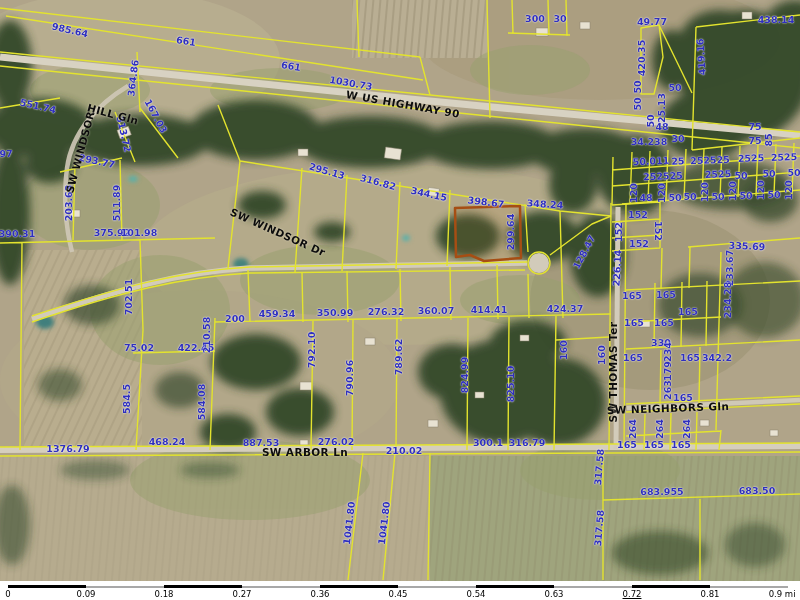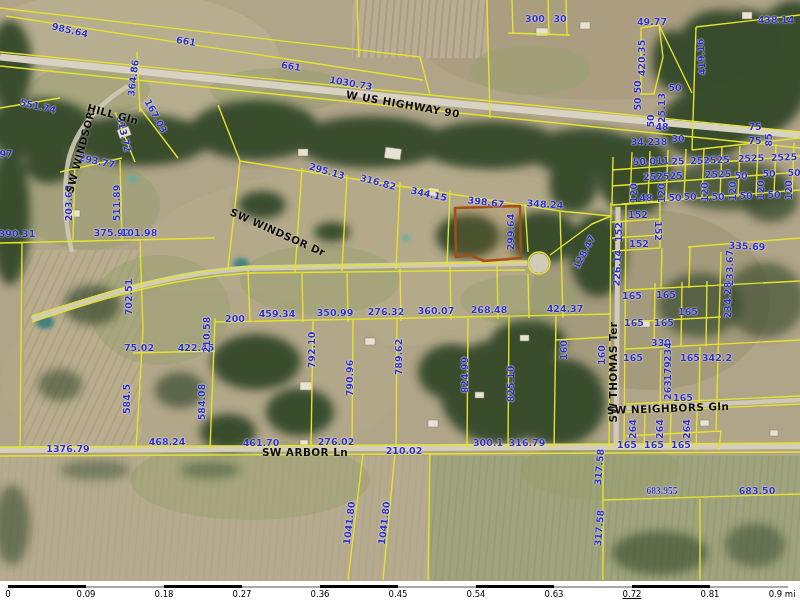--- a/index.html
+++ b/index.html
@@ -242,21 +242,21 @@
       <span class="dim" style="left: 378px; top: 182px; transform: translate(-50%, -50%) rotate(15deg);">316.82</span>
       <span class="dim" style="left: 429px; top: 194px; transform: translate(-50%, -50%) rotate(12deg);">344.15</span>
       <span class="dim" style="left: 486px; top: 202px; transform: translate(-50%, -50%) rotate(7deg);">398.67</span>
       <span class="dim" style="left: 545px; top: 204px; transform: translate(-50%, -50%) rotate(4deg);">348.24</span>
       <span class="dim" style="left: 510px; top: 232px; transform: translate(-50%, -50%) rotate(-90deg);">299.64</span>
       <span class="dim" style="left: 235px; top: 318px; transform: translate(-50%, -50%) rotate(0deg);">200</span>
       <span class="dim" style="left: 277px; top: 313px; transform: translate(-50%, -50%) rotate(0deg);">459.34</span>
       <span class="dim" style="left: 335px; top: 312px; transform: translate(-50%, -50%) rotate(0deg);">350.99</span>
       <span class="dim" style="left: 386px; top: 311px; transform: translate(-50%, -50%) rotate(0deg);">276.32</span>
       <span class="dim" style="left: 436px; top: 310px; transform: translate(-50%, -50%) rotate(0deg);">360.07</span>
-      <span class="dim" style="left: 489px; top: 309px; transform: translate(-50%, -50%) rotate(0deg);">268.48</span>
+      <span class="dim" style="left: 489px; top: 309px; transform: translate(-50%, -50%) rotate(0deg);">414.41</span>
       <span class="dim" style="left: 565px; top: 308px; transform: translate(-50%, -50%) rotate(0deg);">424.37</span>
       <span class="dim" style="left: 128px; top: 297px; transform: translate(-50%, -50%) rotate(-90deg);">702.51</span>
       <span class="dim" style="left: 139px; top: 347px; transform: translate(-50%, -50%) rotate(0deg);">75.02</span>
       <span class="dim" style="left: 196px; top: 347px; transform: translate(-50%, -50%) rotate(0deg);">422.45</span>
       <span class="dim" style="left: 206px; top: 335px; transform: translate(-50%, -50%) rotate(-90deg);">210.58</span>
       <span class="dim" style="left: 126px; top: 399px; transform: translate(-50%, -50%) rotate(-90deg);">584.5</span>
       <span class="dim" style="left: 201px; top: 402px; transform: translate(-50%, -50%) rotate(-90deg);">584.08</span>
       <span class="dim" style="left: 311px; top: 350px; transform: translate(-50%, -50%) rotate(-90deg);">792.10</span>
       <span class="dim" style="left: 349px; top: 378px; transform: translate(-50%, -50%) rotate(-90deg);">790.96</span>
       <span class="dim" style="left: 398px; top: 357px; transform: translate(-50%, -50%) rotate(-90deg);">789.62</span>
@@ -281,28 +281,28 @@
       <span class="dim" style="left: 667px; top: 390px; transform: translate(-50%, -50%) rotate(-90deg);">263</span>
       <span class="dim" style="left: 683px; top: 397px; transform: translate(-50%, -50%) rotate(0deg);">165</span>
       <span class="dim" style="left: 632px; top: 429px; transform: translate(-50%, -50%) rotate(-90deg);">264</span>
       <span class="dim" style="left: 659px; top: 429px; transform: translate(-50%, -50%) rotate(-90deg);">264</span>
       <span class="dim" style="left: 686px; top: 429px; transform: translate(-50%, -50%) rotate(-90deg);">264</span>
       <span class="dim" style="left: 627px; top: 444px; transform: translate(-50%, -50%) rotate(0deg);">165</span>
       <span class="dim" style="left: 654px; top: 444px; transform: translate(-50%, -50%) rotate(0deg);">165</span>
       <span class="dim" style="left: 681px; top: 444px; transform: translate(-50%, -50%) rotate(0deg);">165</span>
       <span class="dim" style="left: 68px; top: 448px; transform: translate(-50%, -50%) rotate(0deg);">1376.79</span>
       <span class="dim" style="left: 167px; top: 441px; transform: translate(-50%, -50%) rotate(0deg);">468.24</span>
-      <span class="dim" style="left: 261px; top: 442px; transform: translate(-50%, -50%) rotate(0deg);">461.70</span>
+      <span class="dim" style="left: 261px; top: 442px; transform: translate(-50%, -50%) rotate(0deg);">887.53</span>
       <span class="dim" style="left: 336px; top: 441px; transform: translate(-50%, -50%) rotate(0deg);">276.02</span>
       <span class="dim" style="left: 380px; top: 450px; transform: translate(-50%, -50%) rotate(0deg); margin-left: 24px;">210.02</span>
       <span class="dim" style="left: 488px; top: 442px; transform: translate(-50%, -50%) rotate(0deg);">300.1</span>
       <span class="dim" style="left: 527px; top: 442px; transform: translate(-50%, -50%) rotate(0deg);">316.79</span>
       <span class="dim" style="left: 599px; top: 467px; transform: translate(-50%, -50%) rotate(-85deg);">317.58</span>
       <span class="dim" style="left: 599px; top: 528px; transform: translate(-50%, -50%) rotate(-85deg);">317.58</span>
-      <span class="dim" style="left: 662px; top: 491px; transform: translate(-50%, -50%) rotate(0deg); font-family: Liberation Serif, serif;">683.955</span>
+      <span class="dim" style="left: 662px; top: 491px; transform: translate(-50%, -50%) rotate(0deg);">683.955</span>
       <span class="dim" style="left: 757px; top: 490px; transform: translate(-50%, -50%) rotate(0deg);">683.50</span>
       <span class="dim" style="left: 349px; top: 523px; transform: translate(-50%, -50%) rotate(-83deg);">1041.80</span>
       <span class="dim" style="left: 384px; top: 523px; transform: translate(-50%, -50%) rotate(-83deg);">1041.80</span>
       <span class="road" style="left: 403px; top: 104px; transform: translate(-50%, -50%) rotate(10deg);">W US HIGHWAY 90</span>
       <span class="road" style="left: 113px; top: 114px; transform: translate(-50%, -50%) rotate(15deg);">HILL Gln</span>
       <span class="road" style="left: 80px; top: 152px; transform: translate(-50%, -50%) rotate(-75deg);">SW WINDSOR</span>
       <span class="road" style="left: 278px; top: 232px; transform: translate(-50%, -50%) rotate(24deg);">SW WINDSOR Dr</span>
       <span class="road" style="left: 305px; top: 452px; transform: translate(-50%, -50%) rotate(0deg);">SW ARBOR Ln</span>
       <span class="road" style="left: 613px; top: 372px; transform: translate(-50%, -50%) rotate(-90deg);">SW THOMAS Ter</span>
       <span class="road" style="left: 668px; top: 408px; transform: translate(-50%, -50%) rotate(-2deg);">SW NEIGHBORS Gln</span>

